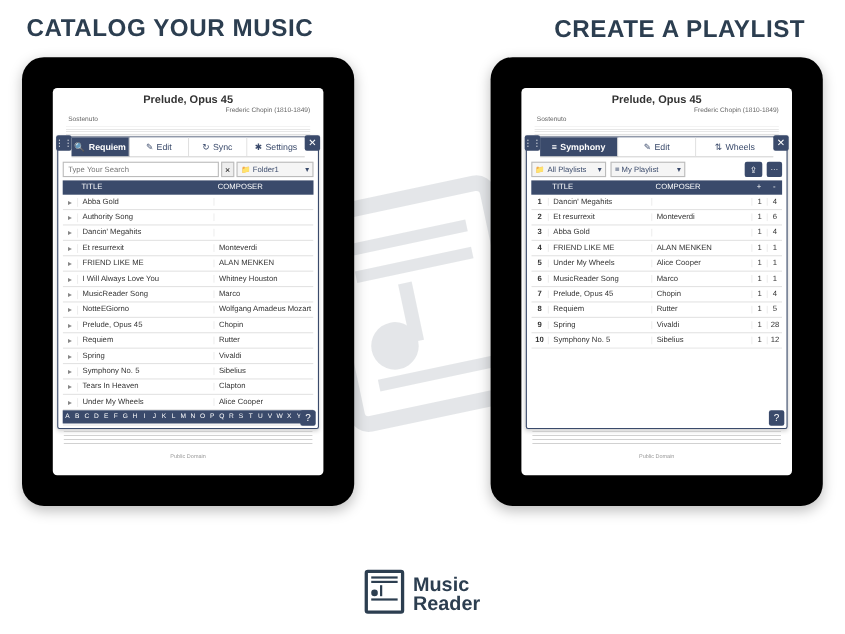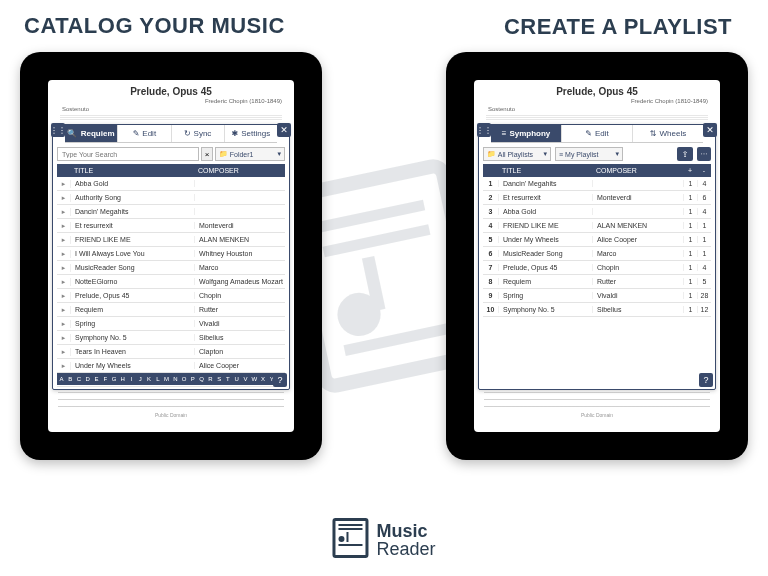--- a/index.html
+++ b/index.html
@@ -56,21 +56,21 @@
 .score-bottom .staff{height:16px;background:repeating-linear-gradient(to bottom,#999 0,#999 .8px,transparent .8px,transparent 3.5px);opacity:.45;position:relative}
 .score-bottom .pd{text-align:center;font-size:5px;color:#999;margin-top:4px}
 .brand{position:absolute;left:50%;bottom:18px;transform:translateX(-50%);display:flex;align-items:flex-end;gap:8px;z-index:2}
 .brand-ic{width:36px;height:40px;border:3px solid #2c3e50;border-radius:3px;display:flex;flex-direction:column;padding:3px;gap:2px}
 .brand-ic .l{height:2px;background:#2c3e50}
 .brand-ic .note{display:flex;align-items:flex-end;gap:2px;height:10px}
 .brand-ic .note .dot{width:6px;height:6px;background:#2c3e50;border-radius:50%}
 .brand-ic .note .stem{width:2px;height:10px;background:#2c3e50}
 .brand-txt{display:flex;flex-direction:column;line-height:1;color:#2c3e50}
 .brand-txt .b1{font-size:18px;font-weight:700}
-.brand-txt .b2{font-size:18px;font-weight:400}
+.brand-txt .b2{font-size:18px;font-weight:700}
 .tiny-shuf{width:14px;height:14px;background:#3a4a6b;color:#fff;font-size:7px;display:flex;align-items:center;justify-content:center;border-radius:2px}
 </style>
 </head>
 <body>
 
 <svg class="bg-icon" width="180" height="220" viewBox="0 0 100 120">
   <rect x="6" y="6" width="88" height="108" rx="6" fill="none" stroke="#2c3e50" stroke-width="8"></rect>
   <line x1="20" y1="26" x2="80" y2="26" stroke="#2c3e50" stroke-width="6"></line>
   <line x1="20" y1="40" x2="80" y2="40" stroke="#2c3e50" stroke-width="6"></line>
   <circle cx="32" cy="78" r="12" fill="#2c3e50"></circle>

